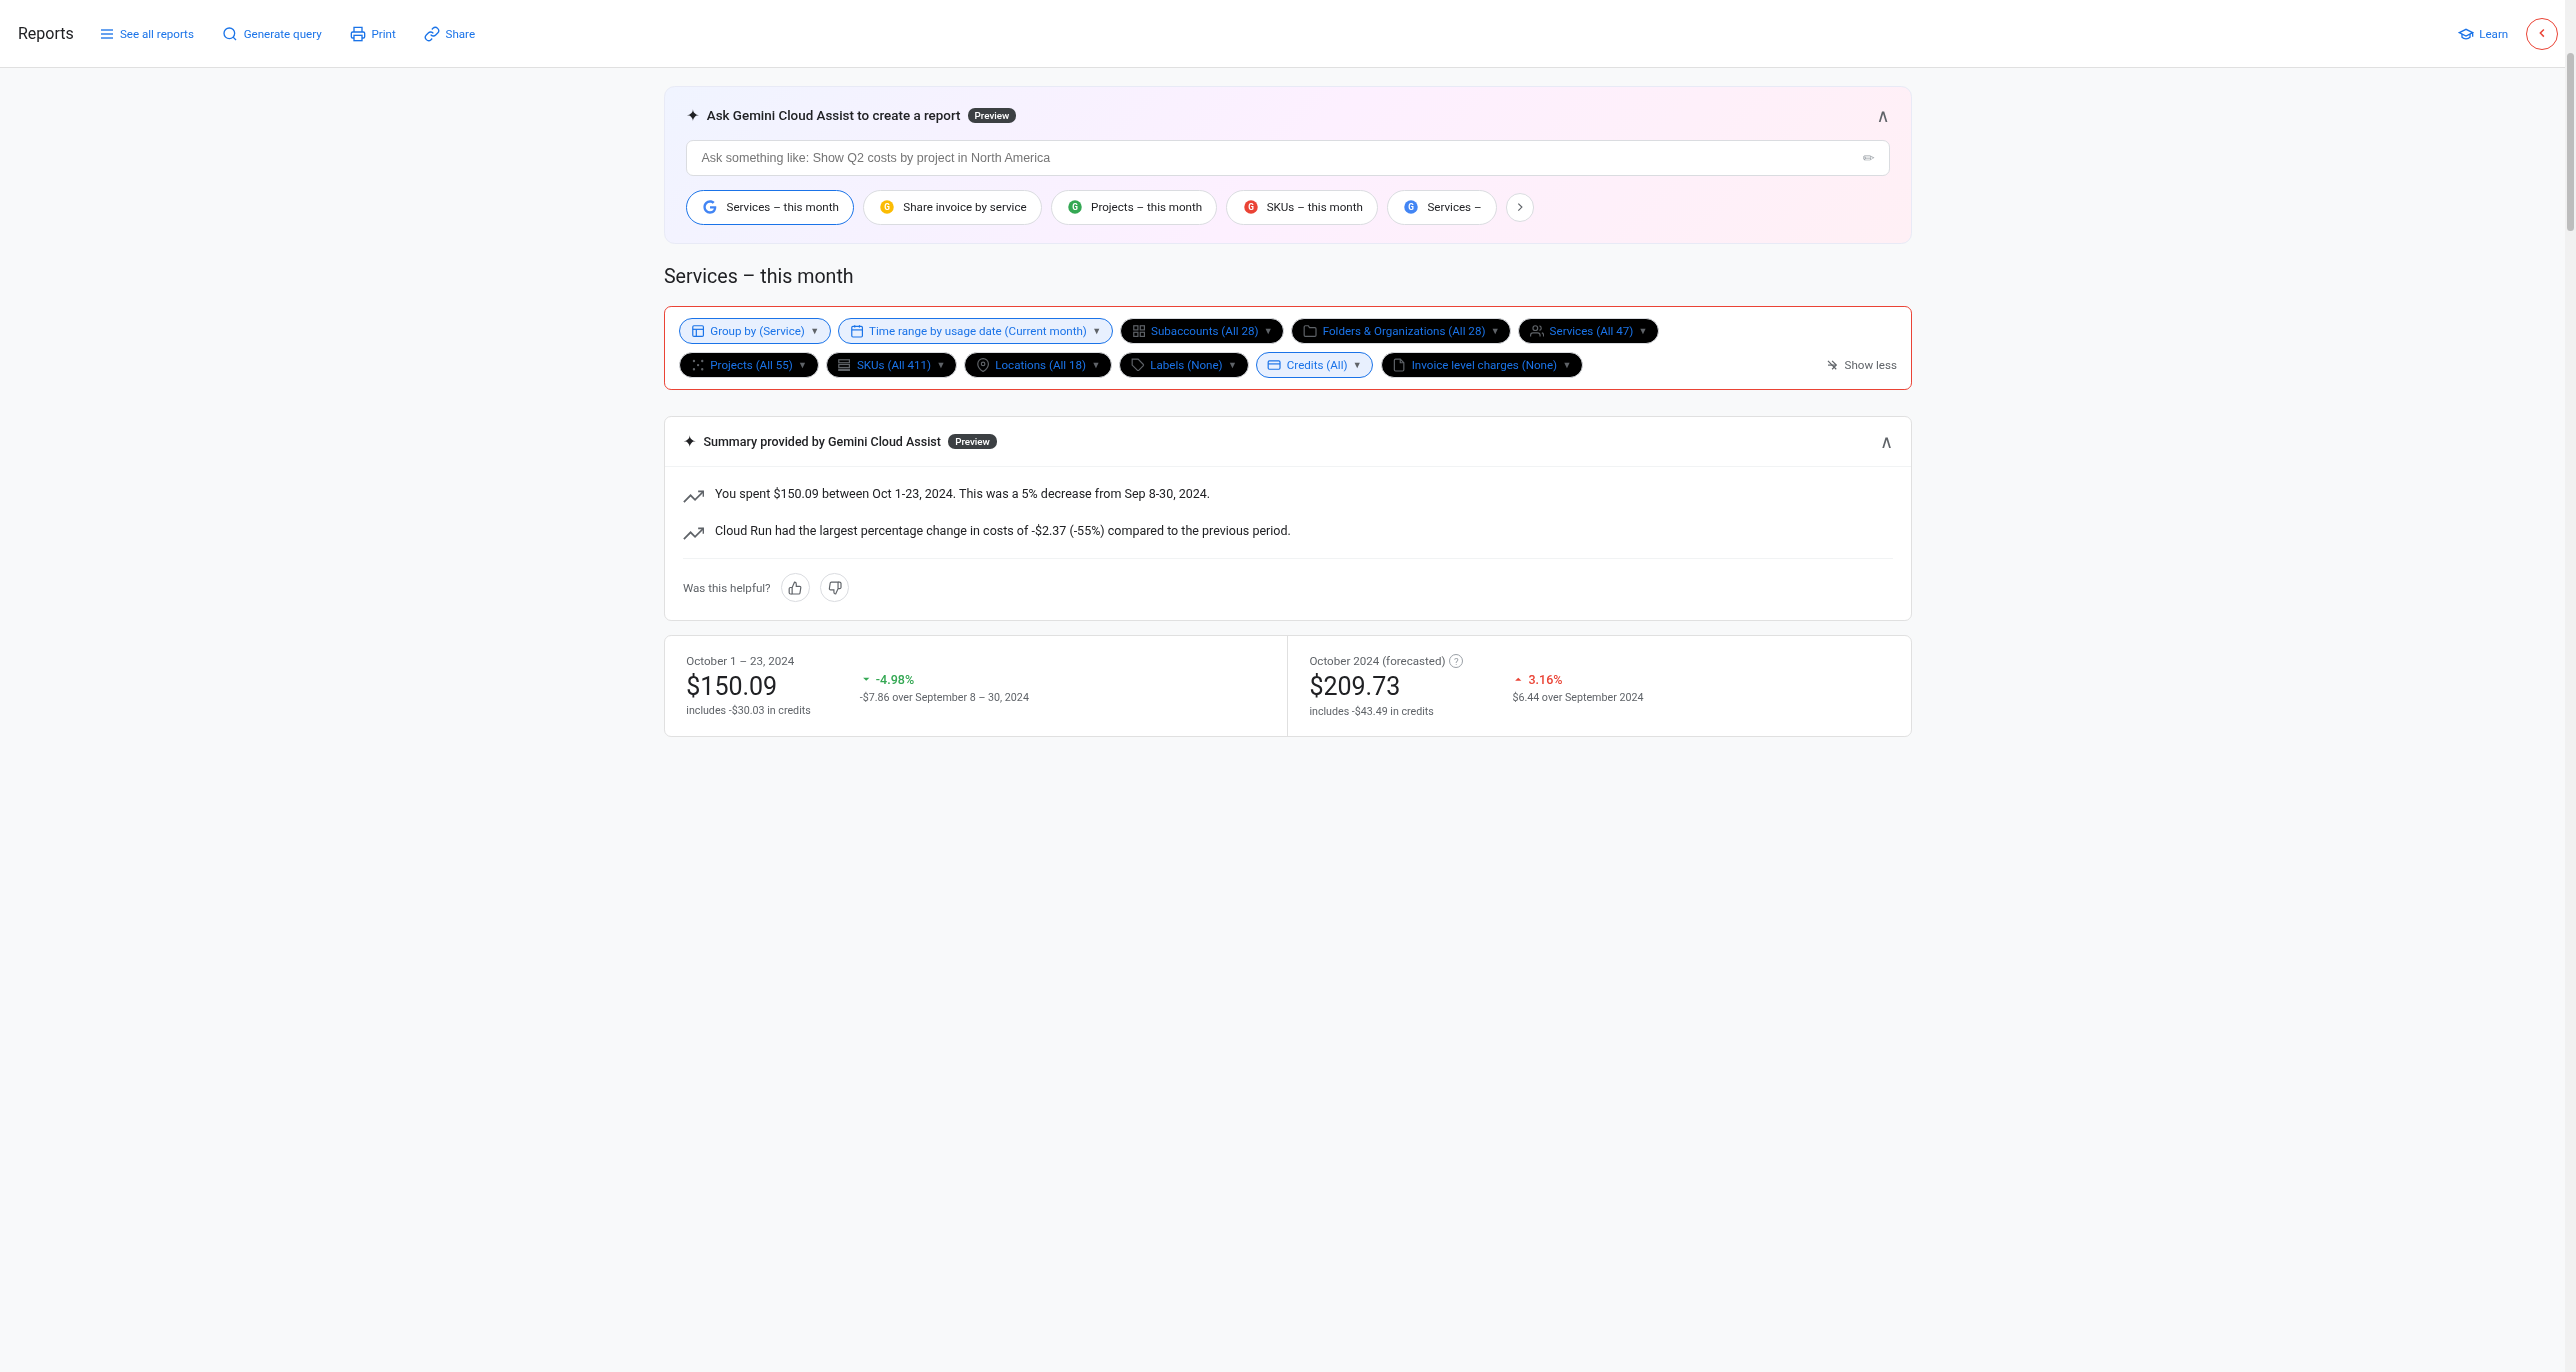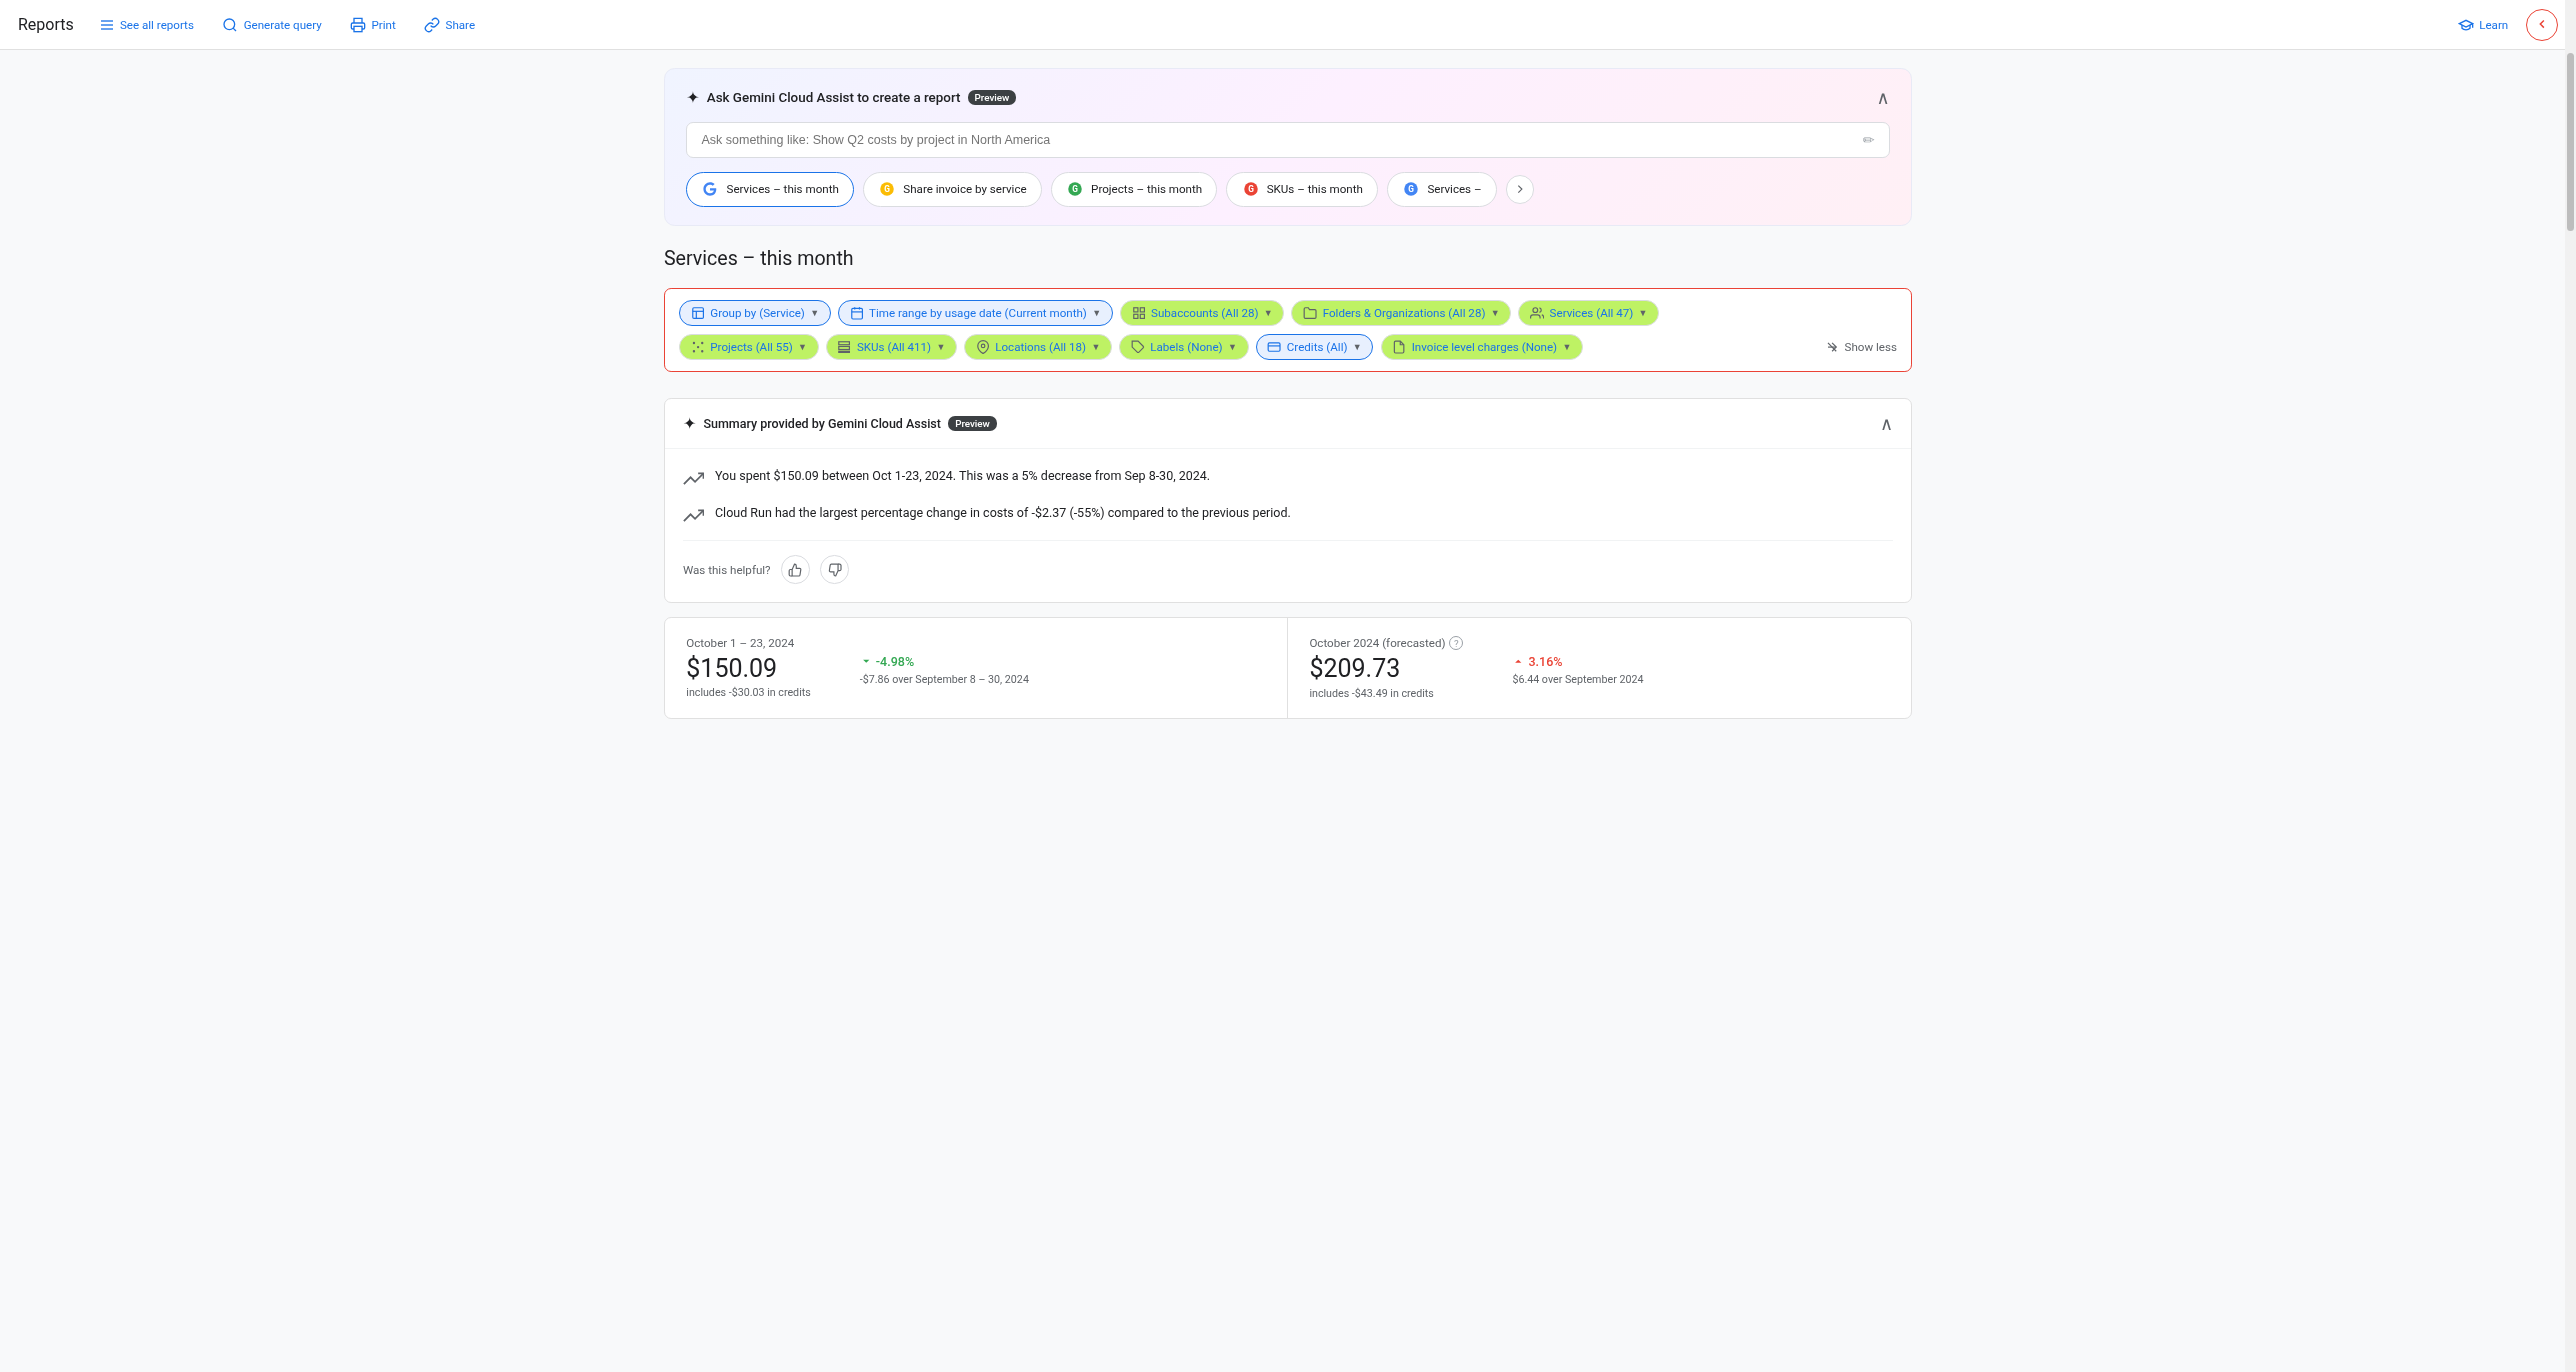--- a/index.html
+++ b/index.html
@@ -10,21 +10,21 @@
       color: #202124;
     }
 
     
     .top-nav {
       display: flex;
       align-items: center;
       background: #fff;
       border-bottom: 0.9px solid #e0e0e0;
       padding: 0 18px;
-      height: 50px;
+      height: 68px;
       gap: 7.1px;
     }
     .nav-title {
       font-size: 16px;
       font-weight: 400;
       color: #202124;
       margin-right: 7.1px;
     }
     .nav-link {
       display: flex;
@@ -206,21 +206,21 @@
       margin-bottom: 7.1px;
     }
     .filters-row:last-child { margin-bottom: 0; }
     .filter-chip {
       display: flex;
       align-items: center;
       gap: 5.3px;
       border: 0.9px solid #dadce0;
       border-radius: 18px;
       padding: 5.3px 10.7px;
-      background: #bef264;
+      background: #000000;
       cursor: pointer;
       font-size: 11.6px;
       color: #1a73e8;
       white-space: nowrap;
     }
     .filter-chip.blue-bg {
       background: #e8f0fe;
       border-color: #1a73e8;
     }
     .filter-chip .arrow { font-size: 9px; color: #5f6368; }

